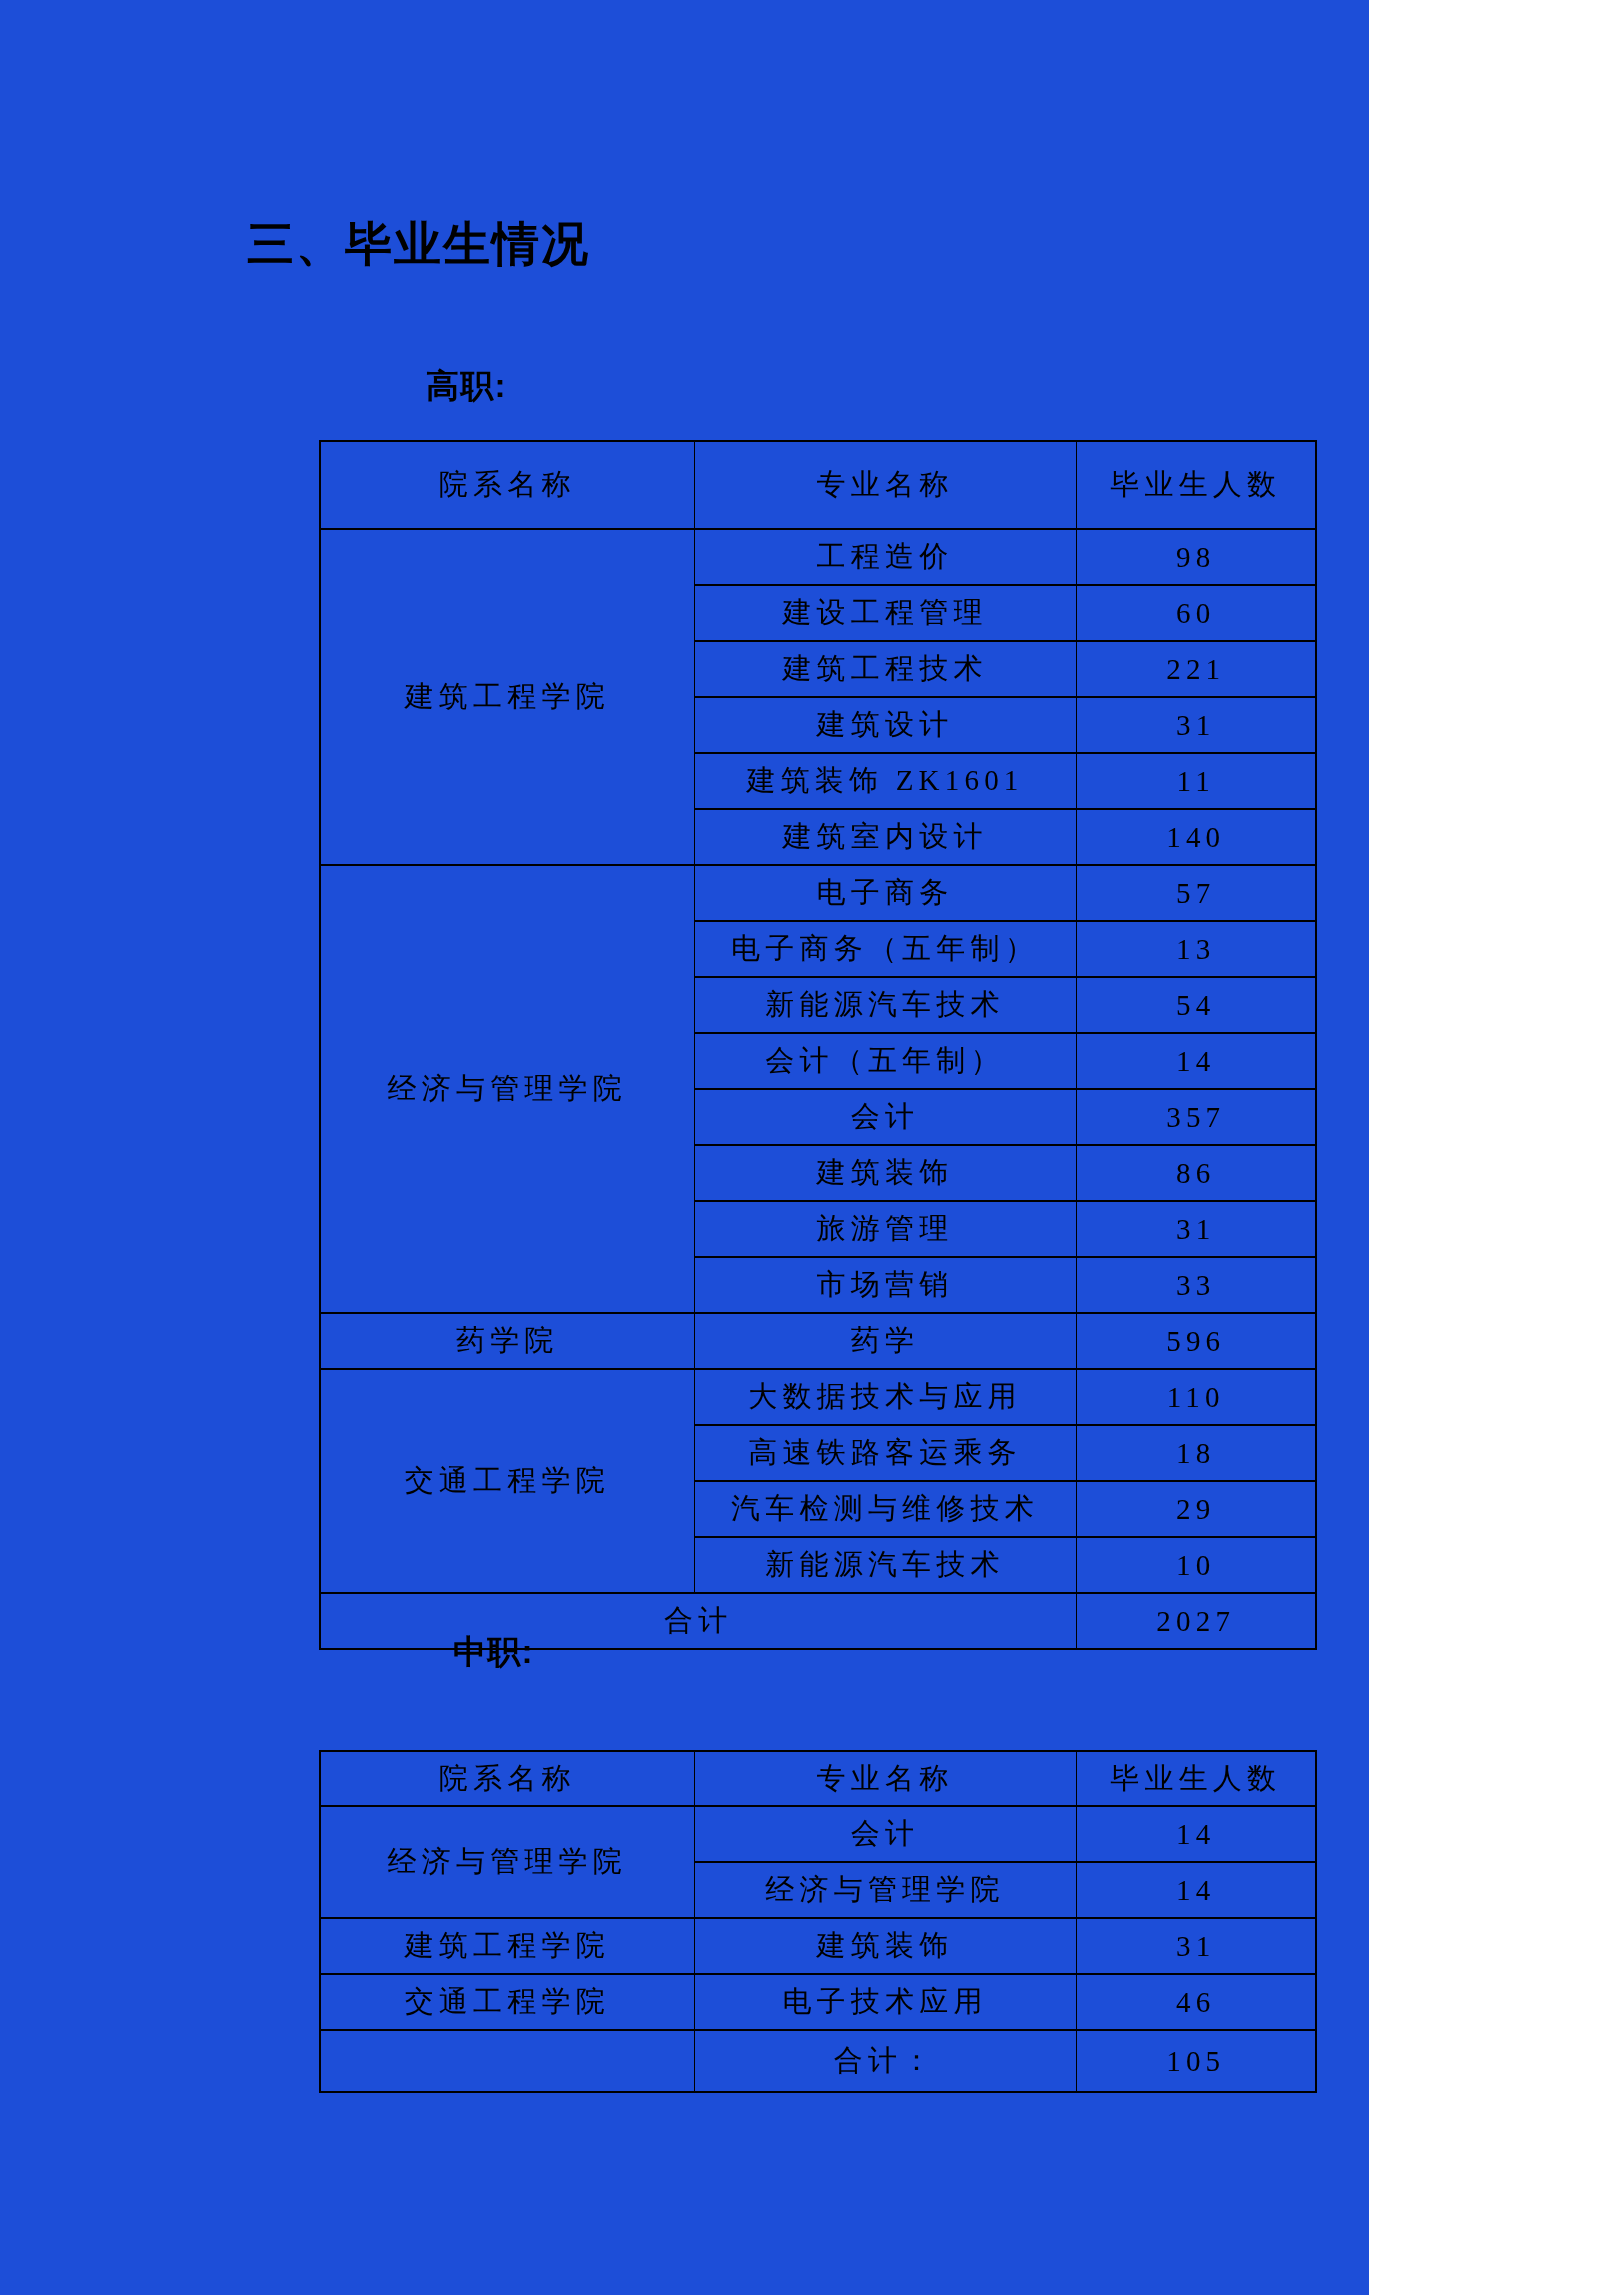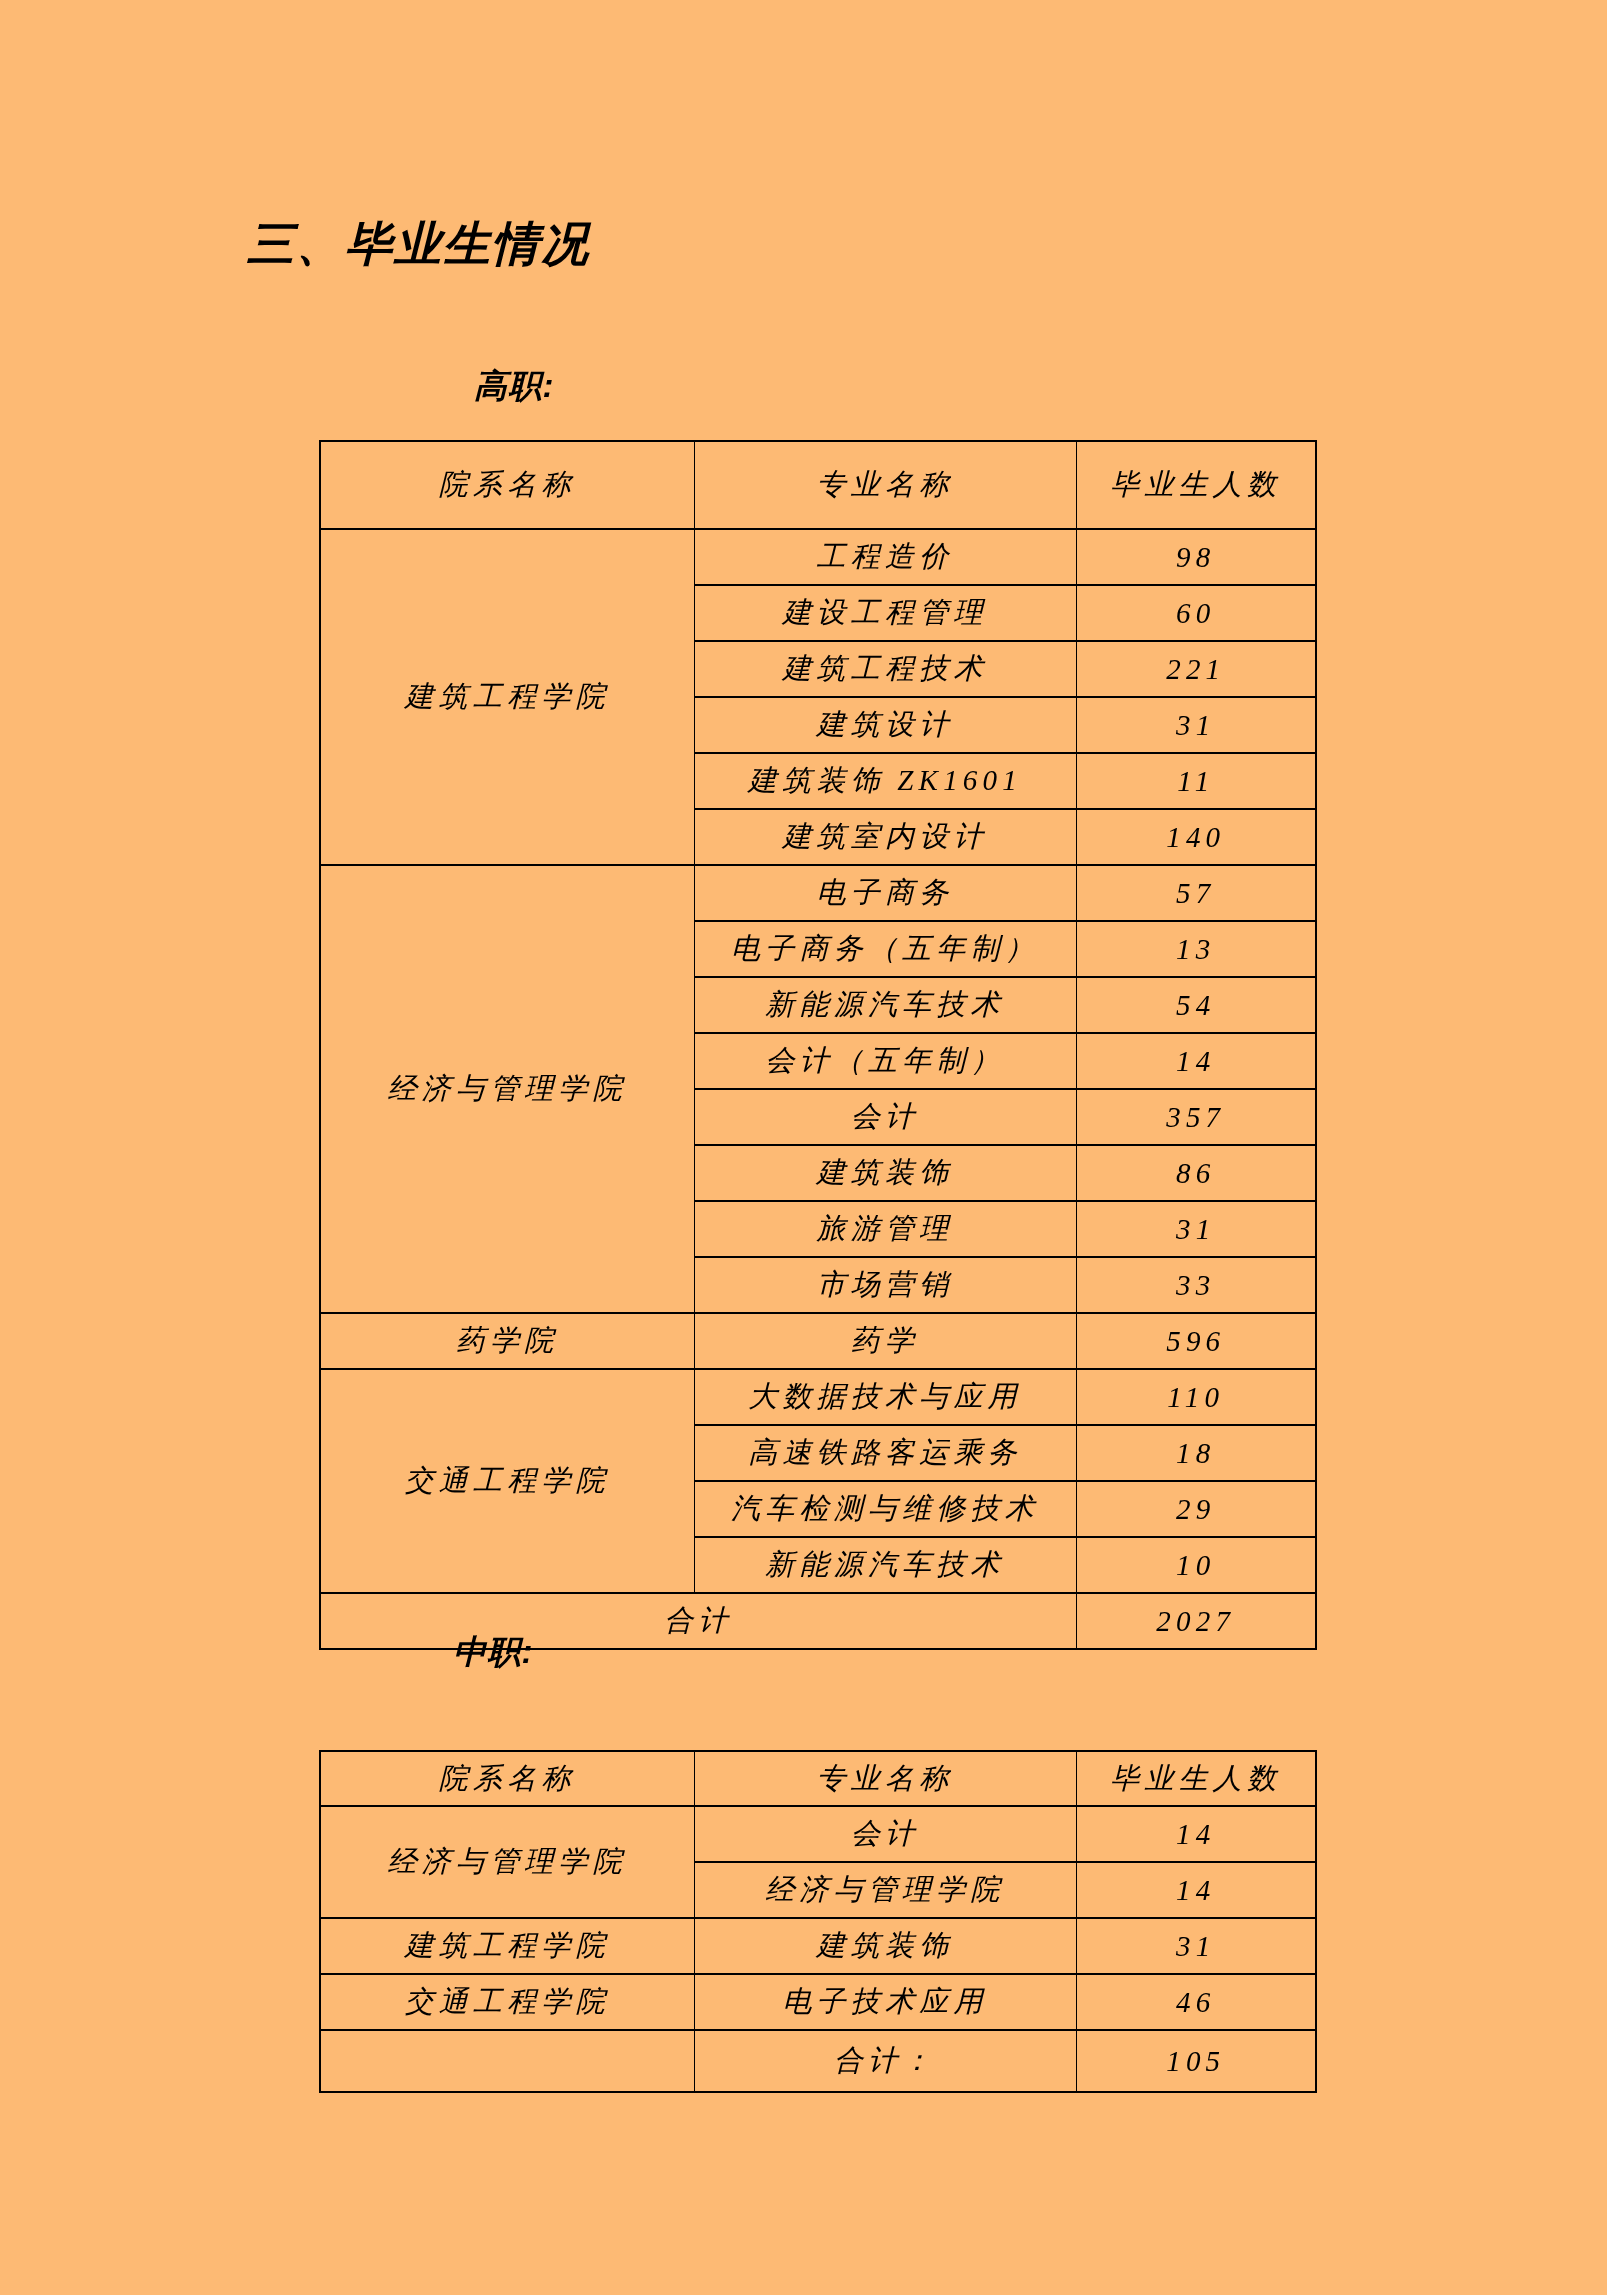--- a/index.html
+++ b/index.html
@@ -2,47 +2,46 @@
 <html style="font-size:10.5px"><head>
 <meta charset="utf-8">
 <style>
   html, body {
     margin: 0;
     padding: 0;
     background: #ffffff;
   }
   .page {
     position: relative;
-    width: 1607px;
+    width: 1369px;
     height: 2295px;
-    background: #fdba74;
+    background: #1d4ed8;
     color: #000000;
     font-family: "Liberation Serif", "DejaVu Serif", serif;
     overflow: hidden;
-    font-style: italic;
   }
   .page-title {
     position: absolute;
     left: 247px;
     top: 213px;
     font-family: "Liberation Sans", "DejaVu Sans", sans-serif;
     font-weight: 700;
     font-size: 47px;
     letter-spacing: 2px;
     white-space: nowrap;
   }
   .section-label {
     position: absolute;
     font-family: "Liberation Sans", "DejaVu Sans", sans-serif;
     font-weight: 700;
     font-size: 33px;
     letter-spacing: 1.3px;
     white-space: nowrap;
   }
-  #label-gaozhi { left: 474px; top: 364px; }
+  #label-gaozhi { left: 426px; top: 364px; }
   #label-zhongzhi { left: 453px; top: 1630px; }
 
   table.data-table {
     position: absolute;
     left: 319px;
     border-collapse: collapse;
     table-layout: fixed;
     border: 2.6px solid #000000;
     margin-top: 15px;
   }

